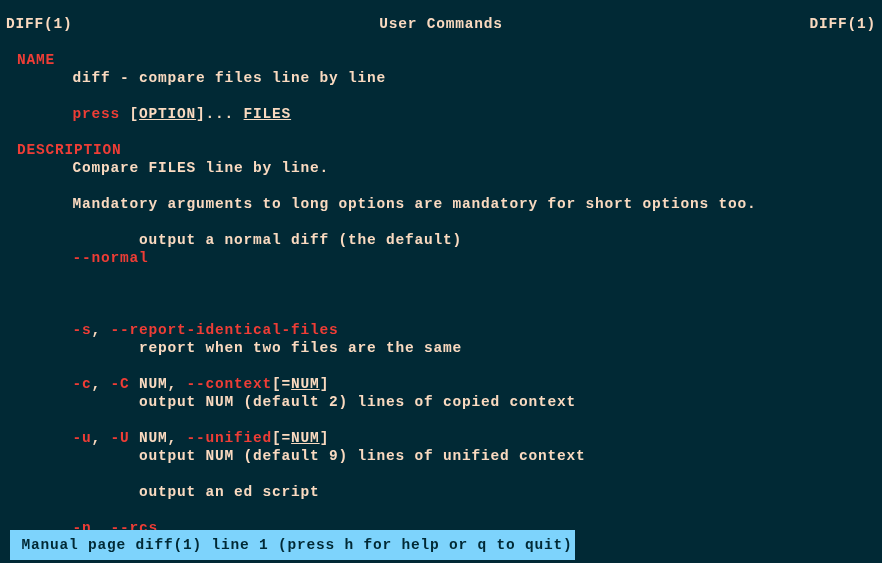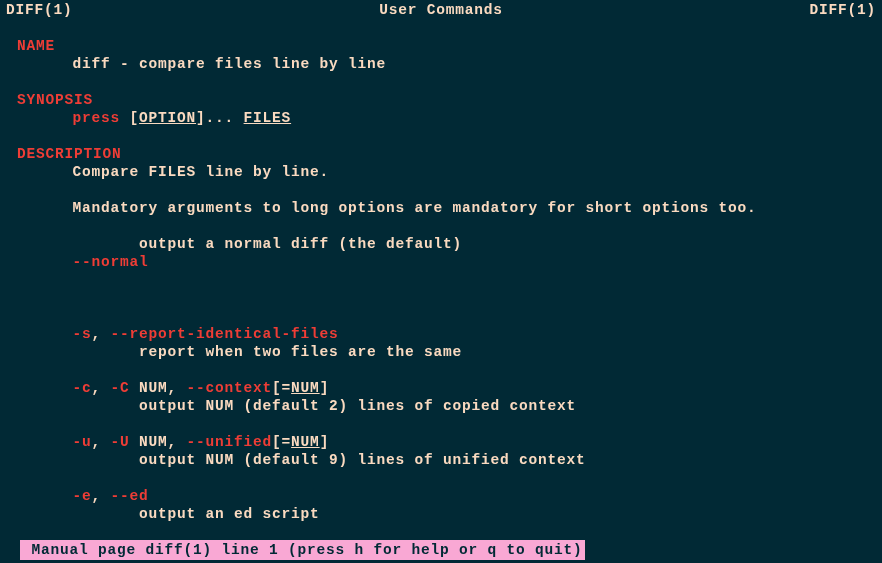--- a/index.html
+++ b/index.html
@@ -12,41 +12,41 @@
     line-height: 18px;
     color: #fadac0;
     overflow: hidden;
     letter-spacing: 0.8px;
     font-weight: bold;
   }
   .screen {
     position: relative;
     width: 882px;
     height: 563px;
-    padding: 1px 6px 0 6px;
+    padding: 15px 6px 0 6px;
   }
   .line { white-space: pre; height: 18px; }
   .hdr { color: #ee3d36; margin-left: 11px; }
   .cmd { color: #ee3d36; }
   .opt { color: #ee3d36; }
   .u   { text-decoration: underline; }
   .header-row {
     display: flex;
     justify-content: space-between;
     height: 18px;
   }
   .status {
     position: absolute;
-    left: 20px;
+    left: 10px;
     bottom: 3px;
-    background: #f9a8d4;
+    background: #7dd3fc;
     color: #012935;
     padding: 0 2px;
     white-space: pre;
-    height: 20px;
+    height: 30px;
     display: flex;
     align-items: center;
   }
 </style>
 </head>
 <body>
 
 <div class="screen">
 
   <div class="header-row">
@@ -55,21 +55,20 @@
     <span>DIFF(1)</span>
   </div>
 
   <div class="line"> </div>
 
   <div class="line hdr">NAME</div>
   <div class="line"><span>       </span><span>diff - compare files line by line</span></div>
 
   <div class="line"> </div>
 
-  <div class="line hdr">SYNOPSIS</div>
   <div class="line"><span>       </span><span class="cmd">press</span><span> [</span><span class="u">OPTION</span><span>]... </span><span class="u">FILES</span></div>
 
   <div class="line"> </div>
 
   <div class="line hdr">DESCRIPTION</div>
   <div class="line"><span>       </span><span>Compare FILES line by line.</span></div>
   <div class="line"> </div>
   <div class="line"><span>       </span><span>Mandatory arguments to long options are mandatory for short options too.</span></div>
   <div class="line"> </div>
 
@@ -85,20 +84,19 @@
   <div class="line"> </div>
 
   <div class="line"><span>       </span><span class="opt">-c</span><span>, </span><span class="opt">-C</span><span> NUM, </span><span class="opt">--context</span><span>[=</span><span class="u">NUM</span><span>]</span></div>
   <div class="line"><span>              </span><span>output NUM (default 2) lines of copied context</span></div>
   <div class="line"> </div>
 
   <div class="line"><span>       </span><span class="opt">-u</span><span>, </span><span class="opt">-U</span><span> NUM, </span><span class="opt">--unified</span><span>[=</span><span class="u">NUM</span><span>]</span></div>
   <div class="line"><span>              </span><span>output NUM (default 9) lines of unified context</span></div>
   <div class="line"> </div>
 
-  <div class="line"><span>       </span><span class="opt">-e</span><span>, </span><span class="opt">--ed</span></div>
   <div class="line"><span>              </span><span>output an ed script</span></div>
   <div class="line"> </div>
 
   <div class="line"><span>       </span><span class="opt">-n</span><span>, </span><span class="opt">--rcs</span></div>
 
   <div class="status"> Manual page diff(1) line 1 (press h for help or q to quit)</div>
 </div>
 
 </body></html>

